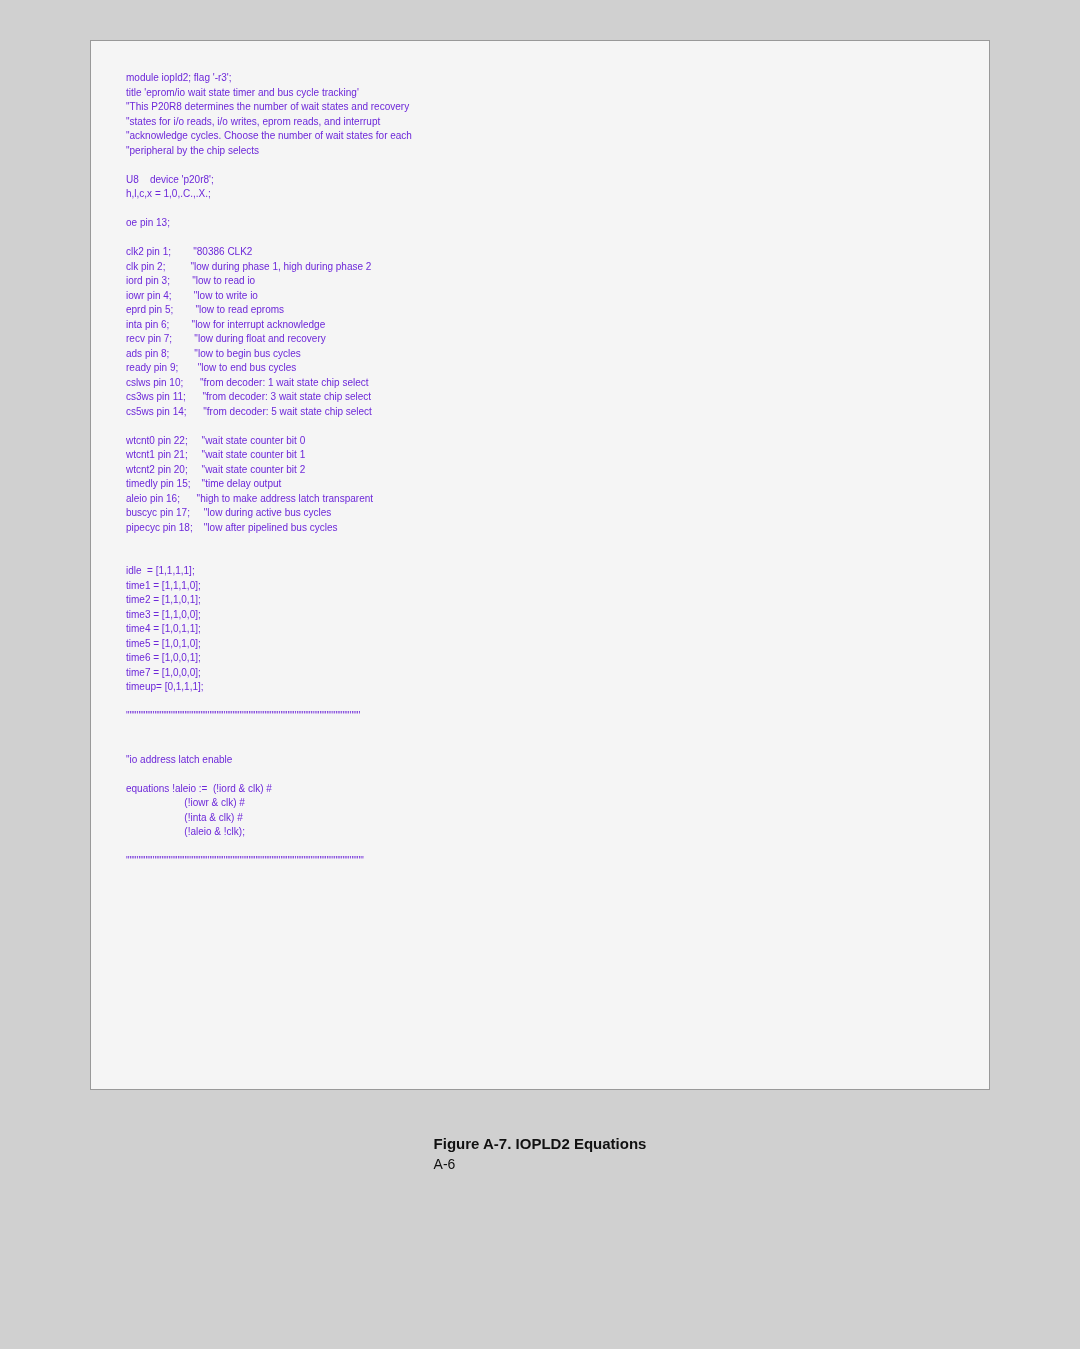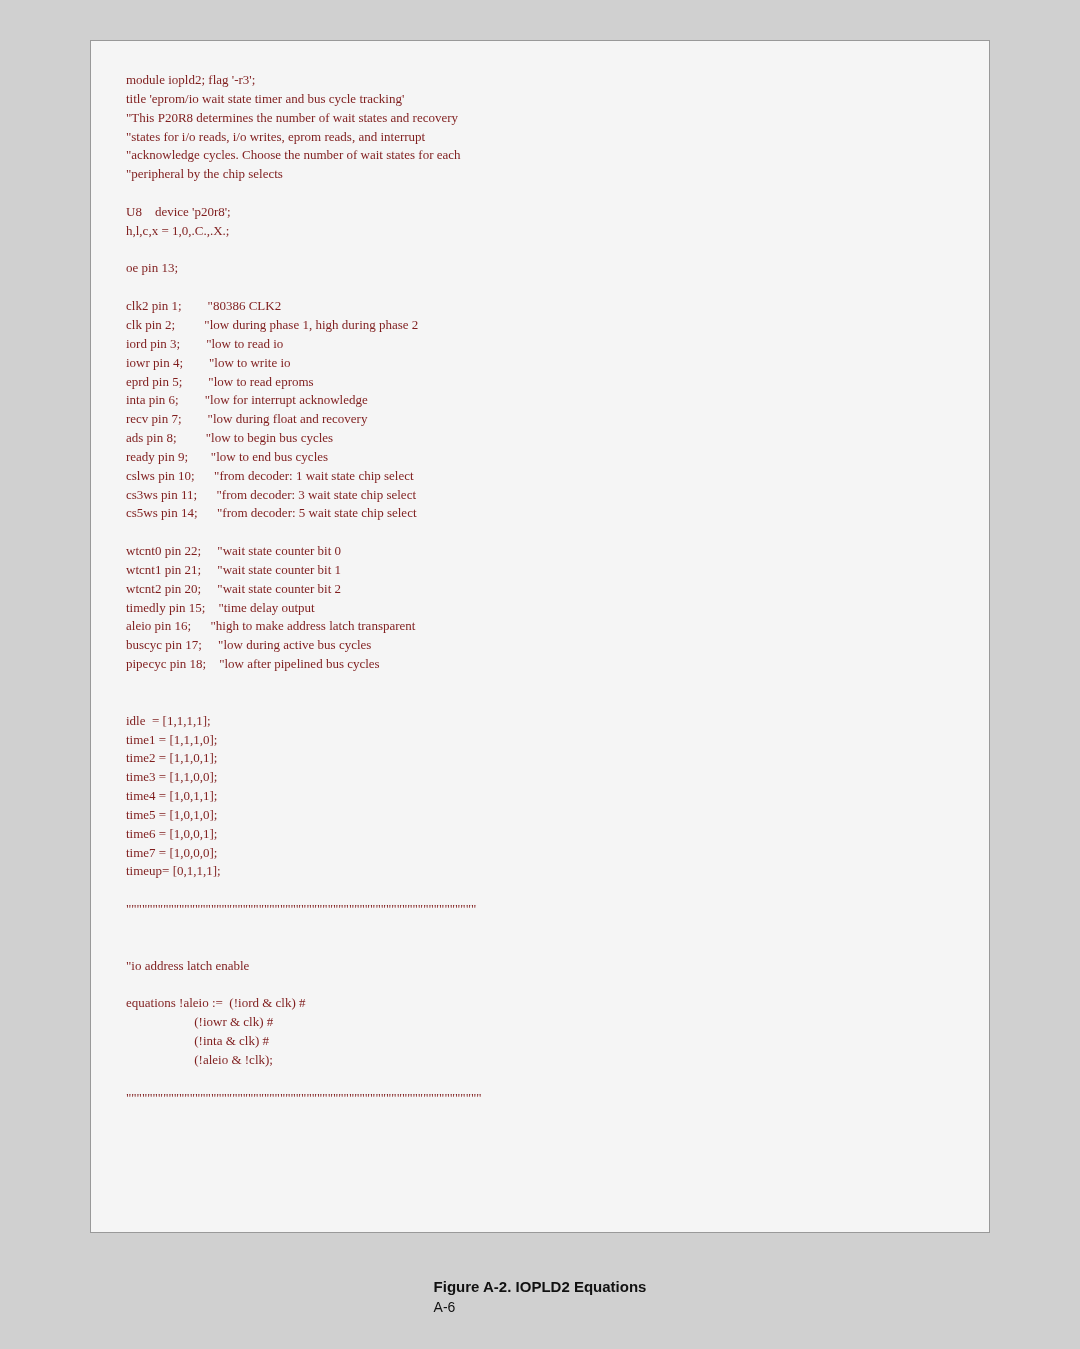--- a/index.html
+++ b/index.html
@@ -30,24 +30,24 @@
     .document-box {
       background-color: #f5f5f5;
       border: 1px solid #999;
       width: 900px;
       min-height: 1050px;
       padding: 30px 35px;
       margin-bottom: 30px;
     }
 
     .code-content {
-      font-family: Liberation Serif, serif;
-      font-size: 13px;
+      font-family: Liberation Sans, sans-serif;
+      font-size: 10px;
       line-height: 1.45;
-      color: #7f1d1d;
+      color: #6d28d9;
       white-space: pre;
     }
 
     .figure-caption {
       text-align: center;
       margin-top: 15px;
       font-family: Arial, sans-serif;
     }
 
     .figure-caption-title {
@@ -124,16 +124,16 @@
 
 """""""""""""""""""""""""""""""""""""""""""""""""""""""""""""""""""
 
 
 
 
 
 </div>
   </div>
   <div class="figure-caption">
-    <div class="figure-caption-title">Figure A-2. IOPLD2 Equations</div>
+    <div class="figure-caption-title">Figure A-7. IOPLD2 Equations</div>
     <div class="figure-caption-page">A-6</div>
   </div>
 </div>
 
 </body></html>

